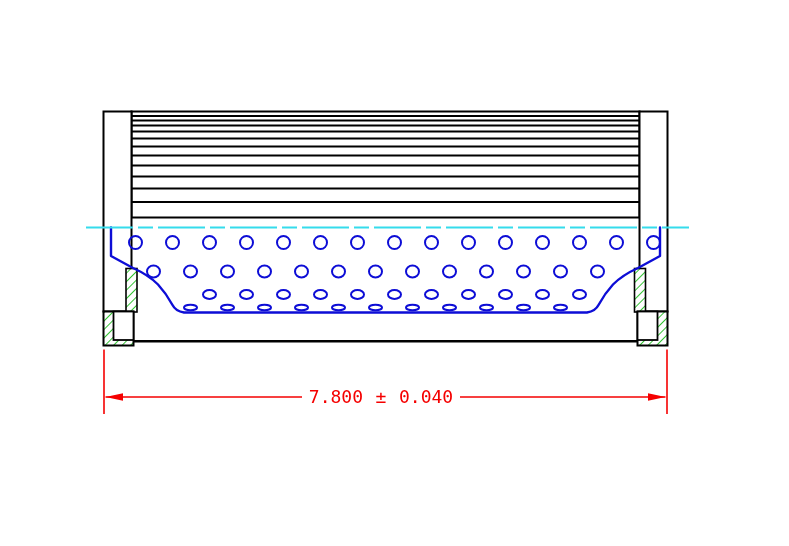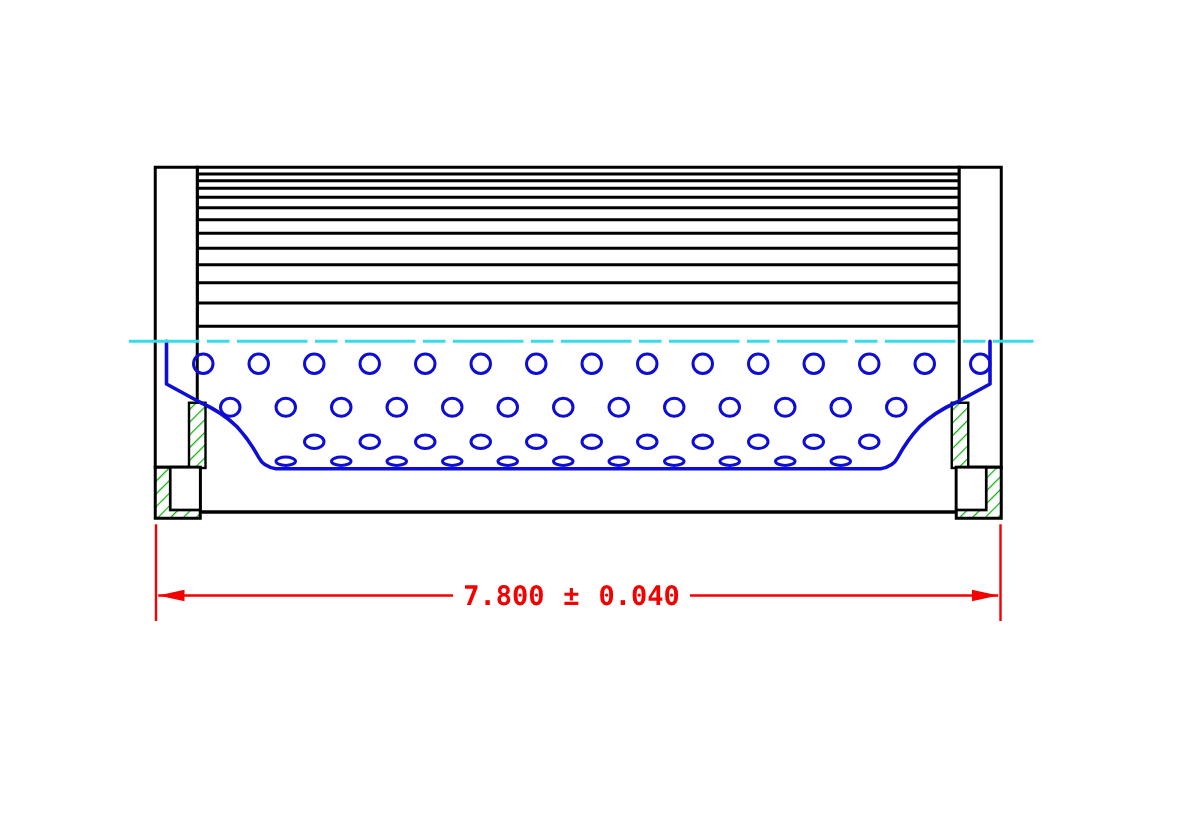--- a/index.html
+++ b/index.html
@@ -9,21 +9,20 @@
     width: 789px;
     height: 546px;
     overflow: hidden;
     font-family: "DejaVu Sans Mono", monospace;
   }
   .stage {
     position: relative;
     width: 789px;
     height: 468px;
     background: #ffffff;
-    font-weight: bold;
   }
   svg { display: block; }
   .cap            { stroke: #000000; stroke-width: 2;   fill: #ffffff; }
   .media-frame    { stroke: #000000; stroke-width: 2;   fill: #ffffff; }
   .media-line     { stroke: #000000; stroke-width: 1.9; fill: none; }
   .centerline     { stroke: #35dcec; stroke-width: 2;   fill: none; }
   .core-line      { stroke: #0d0dd6; stroke-width: 2.4; fill: none; stroke-linejoin: round; stroke-linecap: round; }
   .perf           { stroke: #0d0dd6; stroke-width: 2;   fill: none; }
   .hatch-rect     { stroke: #000000; stroke-width: 1.6; }
   .foot-outer     { stroke: #000000; stroke-width: 2; }

